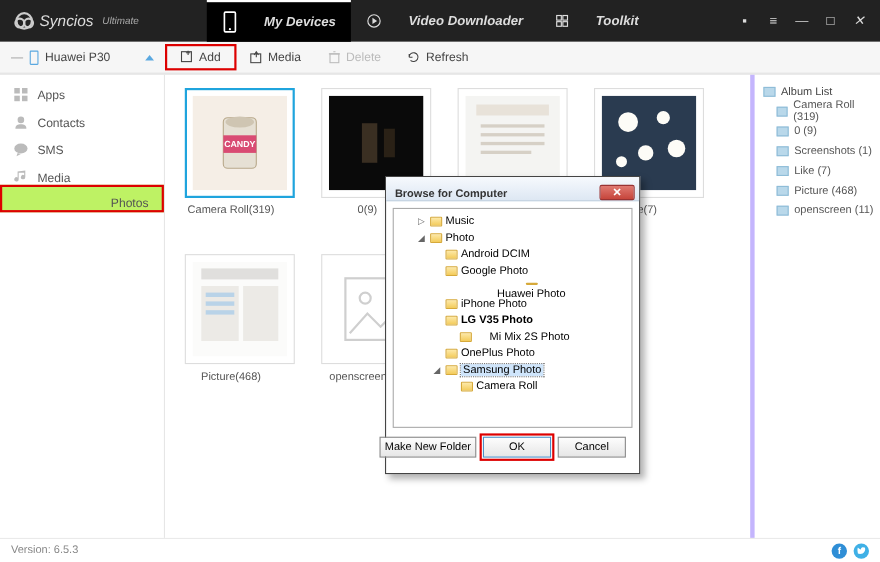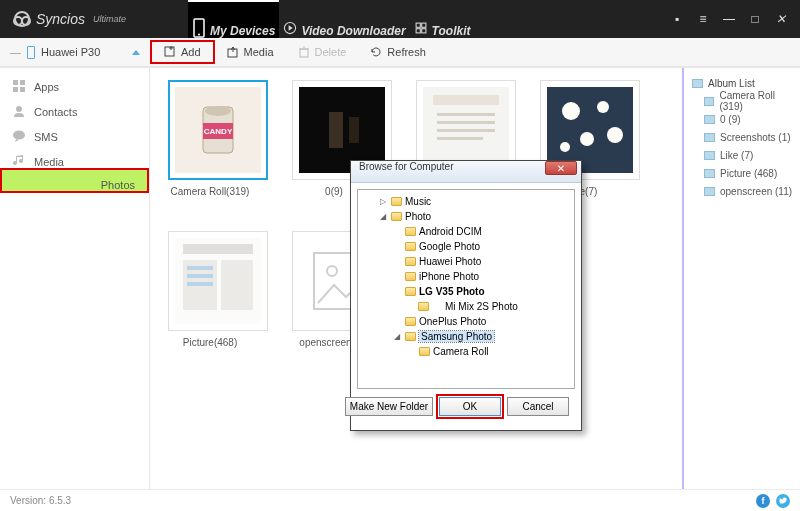--- a/index.html
+++ b/index.html
@@ -7,21 +7,21 @@
 
 
 .topbar { height: 38px; background: #222; display: flex; align-items: center; color: #ddd; font-style: italic; }
 .logo { display: flex; align-items: center; gap: 6px; padding: 0 14px; width: 188px; }
 .logo-icon { width: 16px; height: 16px; border: 2px solid #ccc; border-radius: 50%; position: relative; }
 .logo-icon::before, .logo-icon::after { content: ""; position: absolute; width: 6px; height: 6px; border: 2px solid #ccc; border-radius: 50%; top: 3px; }
 .logo-icon::before { left: -3px; } .logo-icon::after { right: -3px; }
 .logo-text { font-size: 14px; }
 .logo-sub { font-size: 9px; color: #aaa; margin-left: 2px; }
 .nav { display: flex; height: 100%; }
-.nav-item { display: flex; align-items: flex-end; gap: 4px; padding: 0 4px; font-size: 12px; font-weight: bold; color: #ddd; cursor: pointer; }
+.nav-item { display: flex; align-items: center; gap: 24px; padding: 0 14px; font-size: 12px; font-weight: bold; color: #ddd; cursor: pointer; }
 .nav-item.active { background: #000; border-top: 2px solid #fff; }
 .nav-icon { width: 14px; height: 20px; }
 .win-btns { margin-left: auto; display: flex; align-items: center; gap: 12px; padding-right: 12px; color: #ddd; font-size: 12px; }
 .win-btn { cursor: pointer; width: 14px; text-align: center; }
 
 
 .toolbar { height: 30px; background: #f6f6f6; border-bottom: 2px solid #e6e6e6; display: flex; align-items: center; font-size: 11px; color: #444; }
 .device { display: flex; align-items: center; gap: 6px; padding: 0 10px; width: 150px; }
 .device-phone { width: 8px; height: 13px; border: 1px solid #5aa8e0; border-radius: 1px; }
 .tri-up { width: 0; height: 0; border-left: 4px solid transparent; border-right: 4px solid transparent; border-bottom: 5px solid #5aa8e0; margin-left: auto; }
@@ -38,34 +38,34 @@
 .sb-icon { width: 14px; height: 14px; color: #aaa; }
 
 
 .content { position: absolute; left: 150px; right: 118px; top: 68px; bottom: 22px; padding: 12px 18px; display: flex; flex-wrap: wrap; gap: 34px 40px; align-content: flex-start; }
 .thumb { width: 84px; text-align: center; }
 .thumb-box { width: 100px; height: 100px; border: 1px solid #ddd; display: flex; align-items: center; justify-content: center; position: relative; background: #fff; }
 .thumb.sel .thumb-box { border: 2px solid #1fa4dd; }
 .thumb-label { font-size: 10px; color: #555; margin-top: 6px; }
 
 
-.albums { position: absolute; right: 0; top: 68px; width: 118px; bottom: 22px; border-left: 2px solid #c4b5fd; padding: 6px 4px; font-size: 10px; color: #555; }
+.albums { position: absolute; right: 0; top: 68px; width: 118px; bottom: 22px; border-left: 4px solid #c4b5fd; padding: 6px 4px; font-size: 10px; color: #555; }
 .alb-item { display: flex; align-items: center; gap: 5px; height: 18px; padding-left: 4px; cursor: pointer; }
 .alb-item.head { color: #444; }
 .alb-item.sub { padding-left: 16px; }
 .alb-ic { width: 11px; height: 9px; background: #b9d8ea; border: 1px solid #8fbdd8; }
 
 
 .footer { position: absolute; bottom: 0; left: 0; right: 0; height: 22px; border-top: 1px solid #eaeaea; display: flex; align-items: center; padding: 4px 10px; font-size: 10px; color: #888; }
 .social { margin-left: auto; display: flex; gap: 6px; }
 .soc { width: 14px; height: 14px; border-radius: 50%; display: flex; align-items: center; justify-content: center; color: #fff; font-size: 9px; font-weight: bold; }
 
 
 .dialog { position: absolute; left: 350px; top: 160px; width: 232px; background: #fff; border: 1px solid #444; box-shadow: 4px 4px 6px rgba(0,0,0,.3); font-size: 10px; }
-.dlg-title { height: 22px; background: linear-gradient(#f6f9fd, #dde7f3); border-bottom: 1px solid #bcd; display: flex; align-items: flex-start; padding: 0 4px 0 8px; color: #333; }
+.dlg-title { height: 22px; background: linear-gradient(#f6f9fd, #dde7f3); border-bottom: 1px solid #bcd; display: flex; align-items: flex-end; padding: 0 4px 0 8px; color: #333; font-weight: bold; }
 .dlg-close { margin-left: auto; width: 32px; height: 14px; background: linear-gradient(#e07a72,#c6453b); border: 1px solid #933; border-radius: 2px; color: #fff; display: flex; align-items: center; justify-content: center; font-size: 10px; cursor: pointer; }
 .dlg-body { padding: 6px; }
 .tree { height: 200px; border: 1px solid #aaa; overflow: auto; background: #fff; padding: 4px 2px; }
 .tree-row { display: flex; align-items: center; gap: 3px; height: 15px; padding-left: 6px; cursor: pointer; white-space: nowrap; }
 .tree-row .exp { width: 8px; color: #666; font-size: 8px; }
 .fold { width: 11px; height: 9px; background: linear-gradient(#fde9a8,#f3cb5a); border: 1px solid #d6a93a; border-radius: 1px; }
 .tree-row.sel-row span.tlabel { background: #cfe5fb; outline: 1px dotted #777; padding: 0 2px; }
 .dlg-foot { display: flex; gap: 6px; padding: 8px 6px; justify-content: flex-end; }
 .dlg-btn { min-width: 62px; height: 19px; border: 1px solid #888; background: linear-gradient(#fdfdfd,#e6e6e6); cursor: pointer; font-size: 10px; display: flex; align-items: center; justify-content: center; }
 .dlg-btn.primary { border: 1px solid #4a90c8; }
@@ -332,21 +332,21 @@
         <div class="tree-row" style="padding-left: 34px;">
           <span class="exp"></span>
           <span class="fold"></span>
           <span class="tlabel">Android DCIM</span>
         </div>
         <div class="tree-row" style="padding-left: 34px;">
           <span class="exp"></span>
           <span class="fold"></span>
           <span class="tlabel">Google Photo</span>
         </div>
-        <div class="tree-row" style="padding-left: 34px;">
+        <div class="tree-row" style="padding-left: 34px; flex-direction: column;">
           <span class="exp"></span>
           <span class="fold"></span>
           <span class="tlabel">Huawei Photo</span>
         </div>
         <div class="tree-row" style="padding-left: 34px;">
           <span class="exp"></span>
           <span class="fold"></span>
           <span class="tlabel">iPhone Photo</span>
         </div>
         <div class="tree-row" style="padding-left: 34px; font-weight: bold;">

